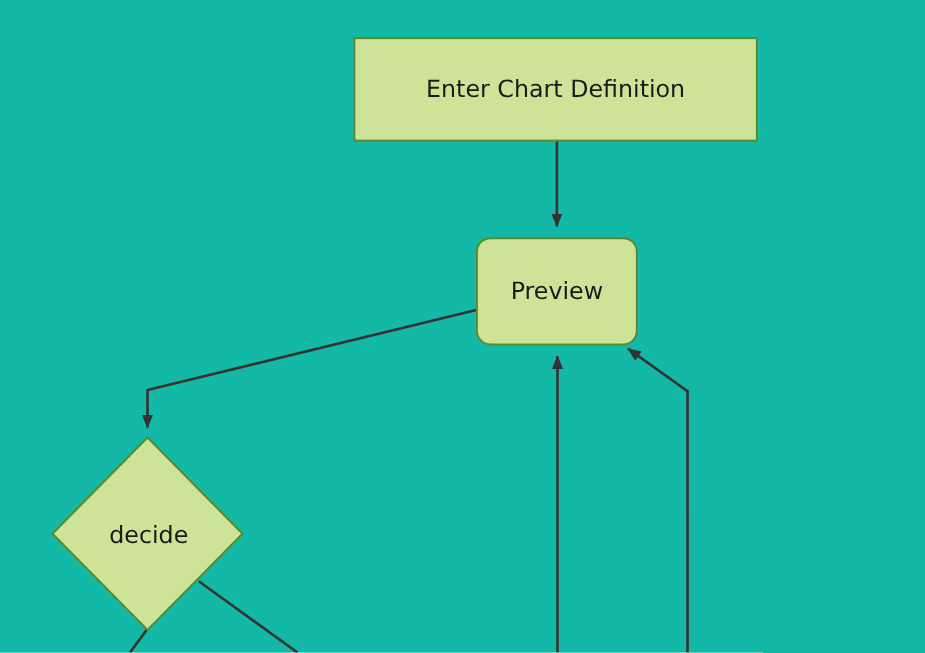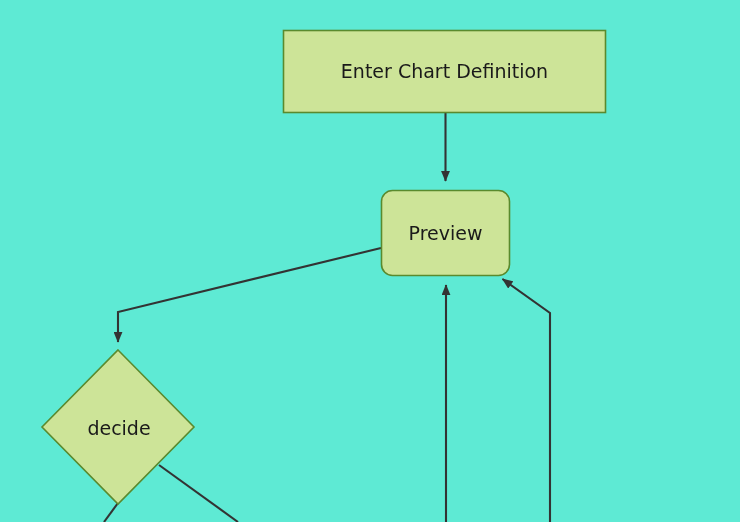--- a/index.html
+++ b/index.html
@@ -12,21 +12,21 @@
     width: 740px;
     height: 522px;
     font-family: "DejaVu Sans", "Liberation Sans", sans-serif;
     overflow: hidden;
     position: relative;
   }
   #diagram-root {
     position: relative;
     width: 740px;
     height: 522px;
-    background: #5eead4;
+    background: #14b8a6;
     text-decoration: underline;
   }
   svg.flowchart-canvas {
     position: absolute;
     top: 0;
     left: 0;
     width: 740px;
     height: 522px;
     display: block;
   }

